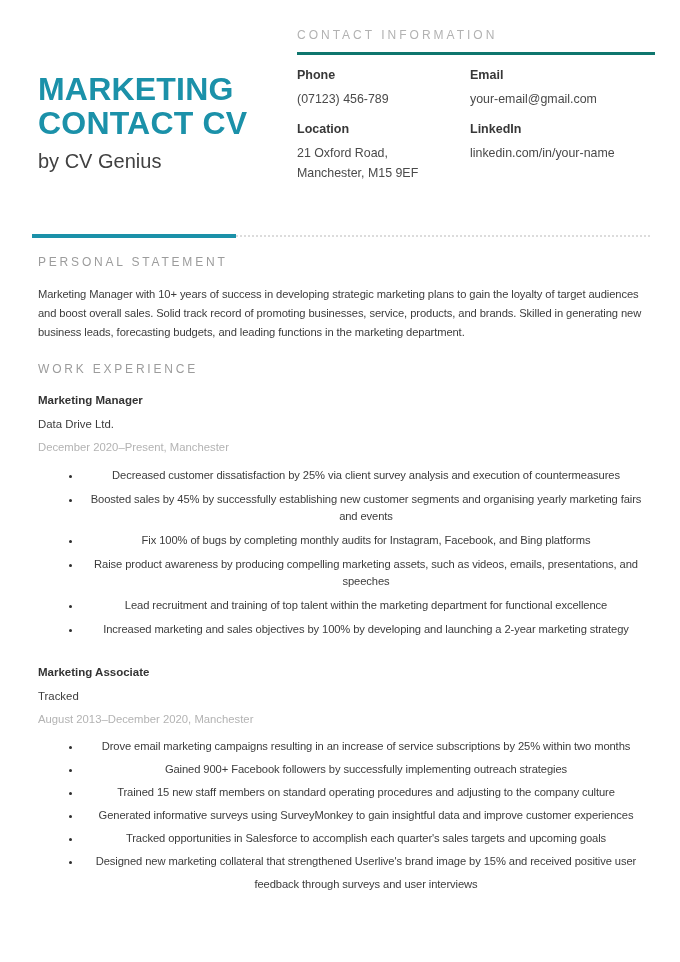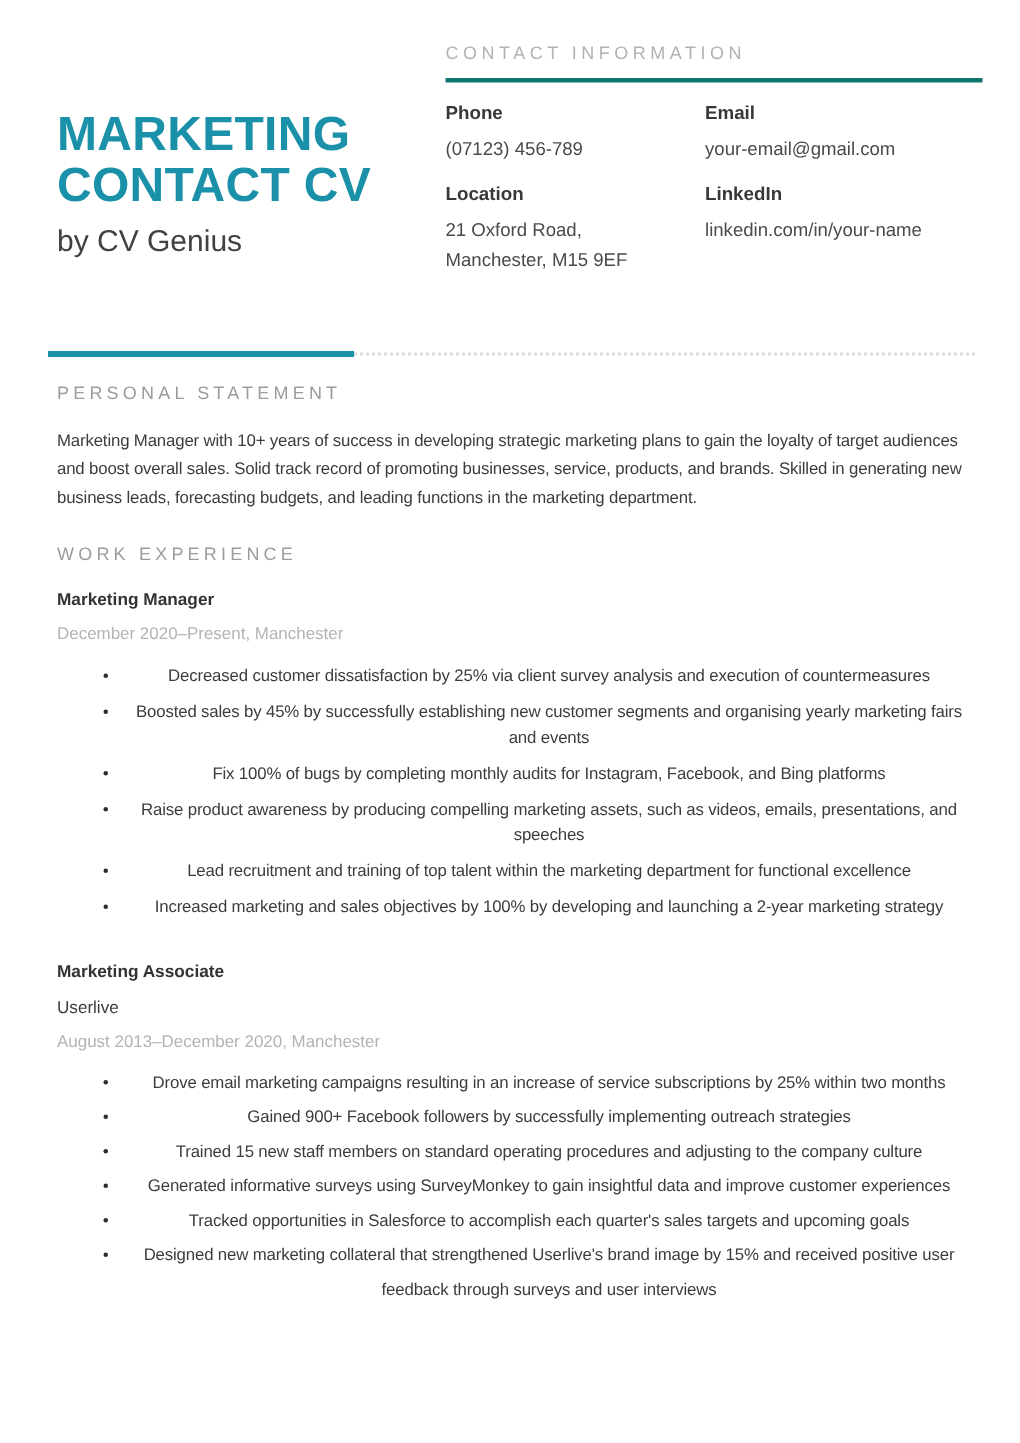--- a/index.html
+++ b/index.html
@@ -93,34 +93,35 @@
 
   <main class="main">
 
     <h2 class="section-heading">PERSONAL STATEMENT</h2>
     <p class="statement">Marketing Manager with 10+ years of success in developing strategic marketing plans to gain the loyalty of target audiences and boost overall sales. Solid track record of promoting businesses, service, products, and brands. Skilled in generating new business leads, forecasting budgets, and leading functions in the marketing department.</p>
 
     <h2 class="section-heading work-heading">WORK EXPERIENCE</h2>
 
     <article class="job">
       <h3 class="job-title">Marketing Manager</h3>
+      <div class="job-company">Data Drive Ltd.</div>
       <div class="job-dates">December 2020–Present, Manchester</div>
       <ul class="job-bullets bullets-spaced">
         <li>Decreased customer dissatisfaction by 25% via client survey analysis and execution of countermeasures</li>
         <li>Boosted sales by 45% by successfully establishing new customer segments and organising yearly marketing fairs and events</li>
         <li>Fix 100% of bugs by completing monthly audits for Instagram, Facebook, and Bing platforms</li>
         <li>Raise product awareness by producing compelling marketing assets, such as videos, emails, presentations, and speeches</li>
         <li>Lead recruitment and training of top talent within the marketing department for functional excellence</li>
         <li>Increased marketing and sales objectives by 100% by developing and launching a 2-year marketing strategy</li>
       </ul>
     </article>
 
     <article class="job">
       <h3 class="job-title">Marketing Associate</h3>
-      <div class="job-company">Userlive</div>
+      <div class="job-company">Tracked</div>
       <div class="job-dates">August 2013–December 2020, Manchester</div>
       <ul class="job-bullets bullets-tight">
         <li>Drove email marketing campaigns resulting in an increase of service subscriptions by 25% within two months</li>
         <li>Gained 900+ Facebook followers by successfully implementing outreach strategies</li>
         <li>Trained 15 new staff members on standard operating procedures and adjusting to the company culture</li>
         <li>Generated informative surveys using SurveyMonkey to gain insightful data and improve customer experiences</li>
         <li>Tracked opportunities in Salesforce to accomplish each quarter's sales targets and upcoming goals</li>
         <li>Designed new marketing collateral that strengthened Userlive's brand image by 15% and received positive user feedback through surveys and user interviews</li>
       </ul>
     </article>

